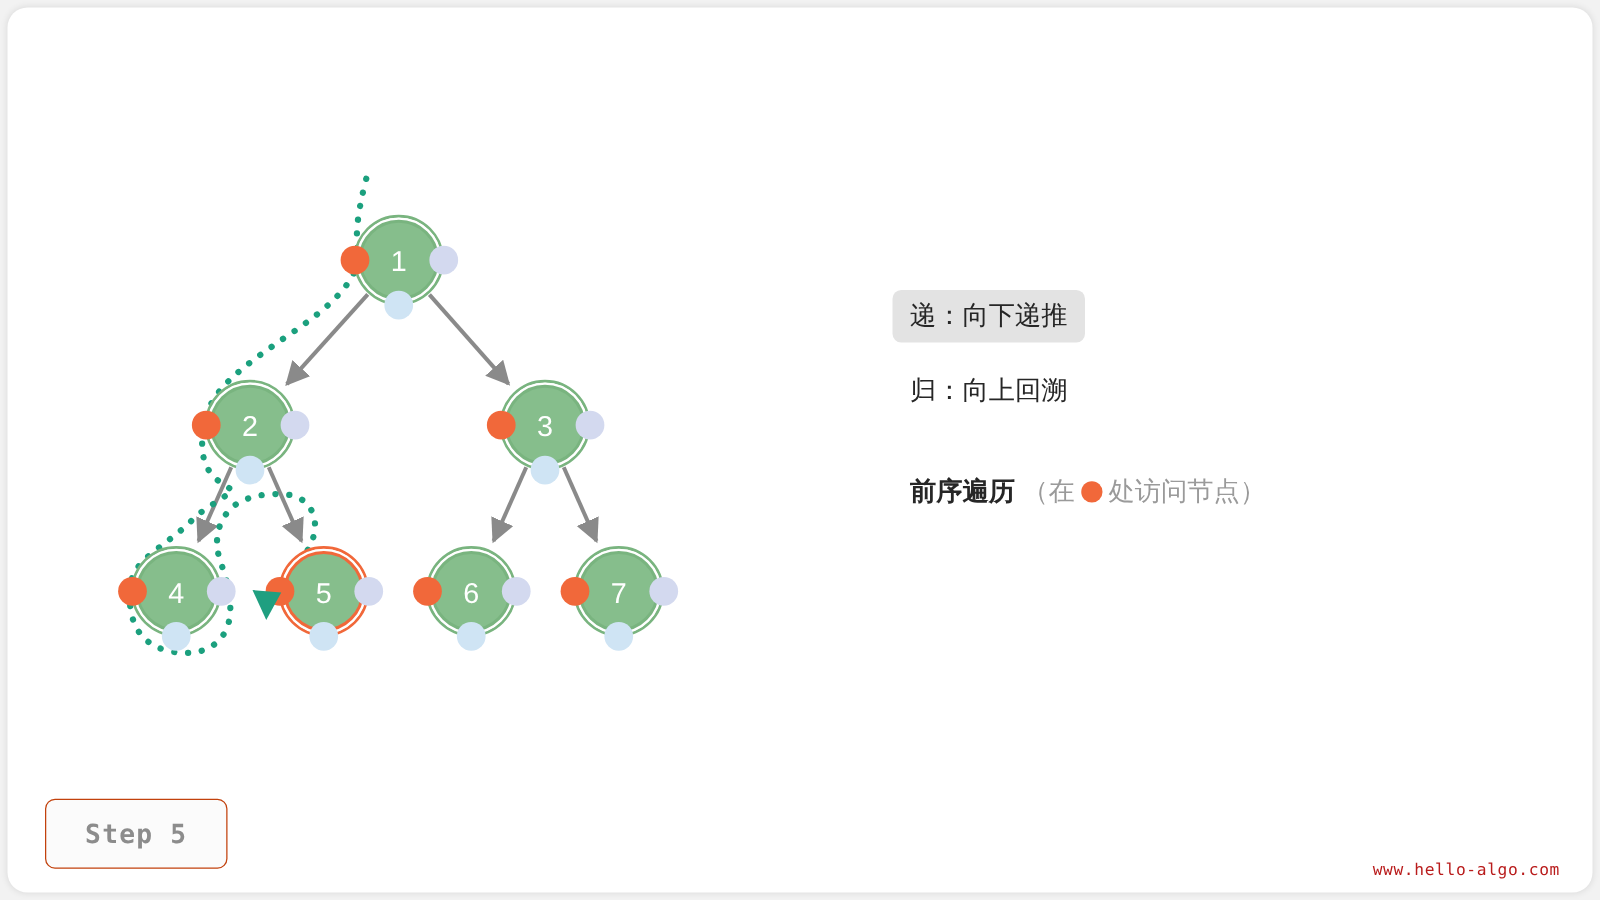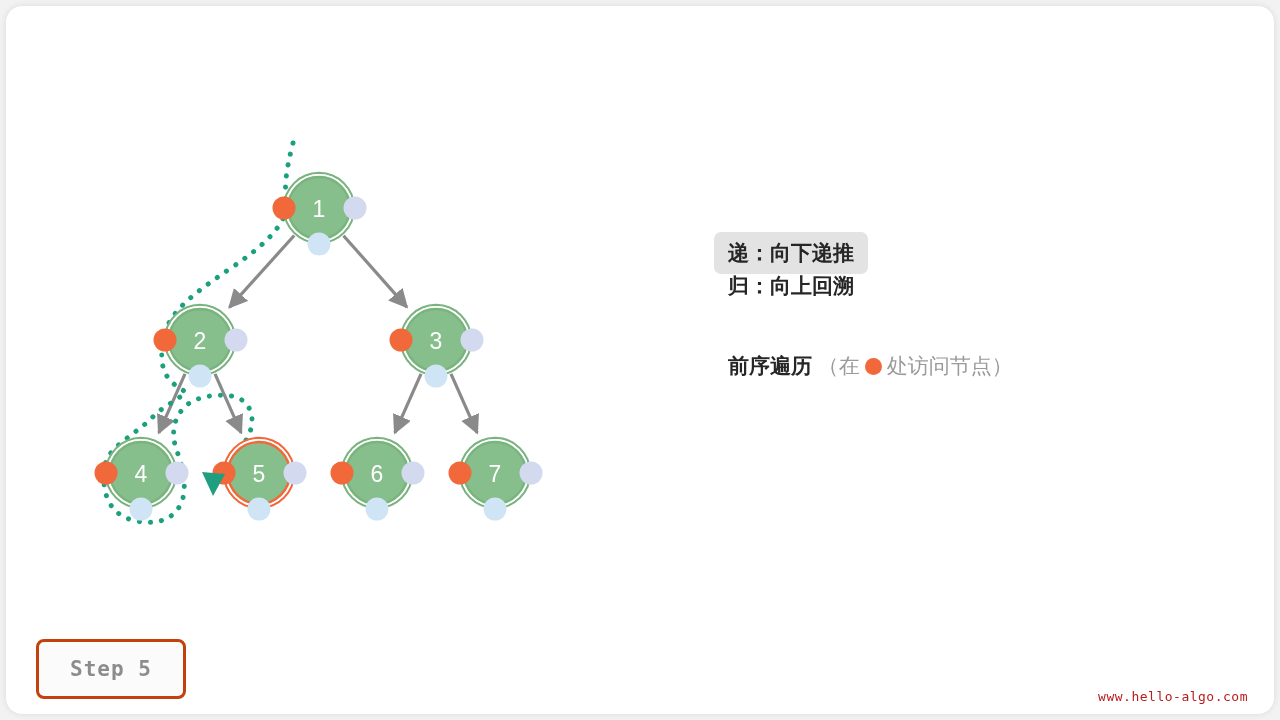--- a/index.html
+++ b/index.html
@@ -42,30 +42,30 @@
     top: 232px;
     width: 500px;
   }
   .legend-row {
     font-size: 21px;
     color: #262626;
     line-height: 1.0;
     white-space: nowrap;
   }
   .legend-row .strong {
-    font-weight: bold;
+    font-weight: normal;
   }
   .legend-hl {
     display: inline-block;
     background: #e3e3e3;
     border-radius: 7px;
     padding: 10px 14px 11px 14px;
     margin-left: -14px;
   }
-  .row-gap-1 { margin-top: 1px; padding-left: 0px; }
+  .row-gap-1 { margin-top: 28px; padding-left: 0px; }
   .row-gap-2 { margin-top: 56px; }
   .row-gap-3 { margin-top: 22px; }
 
   .order-title {
     font-size: 21px;
     color: #262626;
     white-space: nowrap;
   }
   .order-title b { font-weight: bold; }
   .order-title .dim { color: #9a9a9a; }
@@ -90,21 +90,21 @@
     font-weight: bold;
   }
 
   
   #step-badge {
     position: absolute;
     left: 36px;
     top: 639px;
     width: 144px;
     height: 54px;
-    border: 3px solid #c2410c;
+    border: 1px solid #c2410c;
     border-radius: 8px;
     background: #fbfbfb;
     display: flex;
     align-items: center;
     justify-content: center;
     font-family: "DejaVu Sans Mono", "Liberation Mono", monospace;
     font-size: 21px;
     font-weight: bold;
     color: #8c8c8c;
     letter-spacing: 1px;

